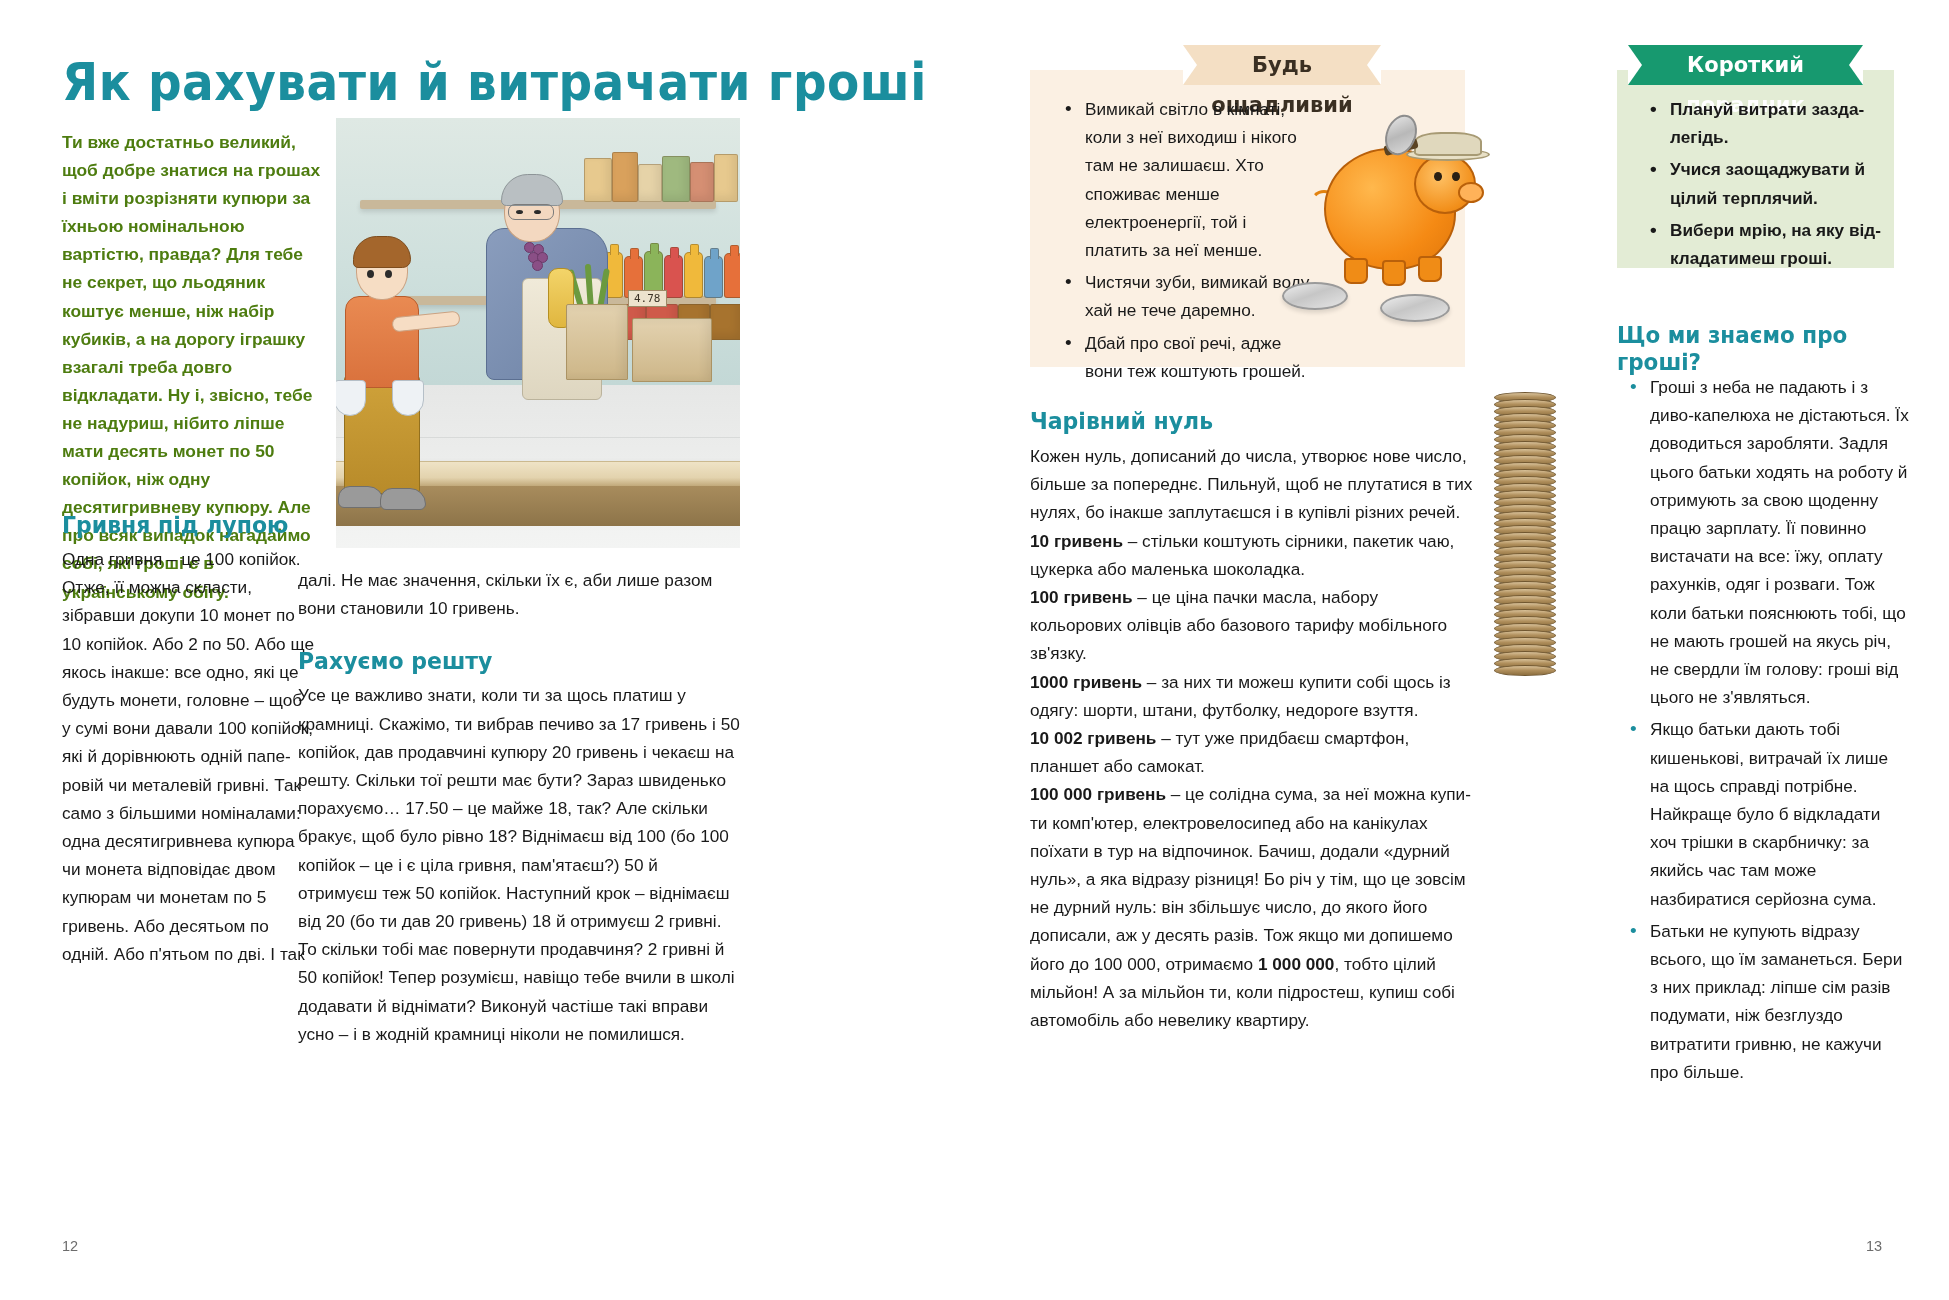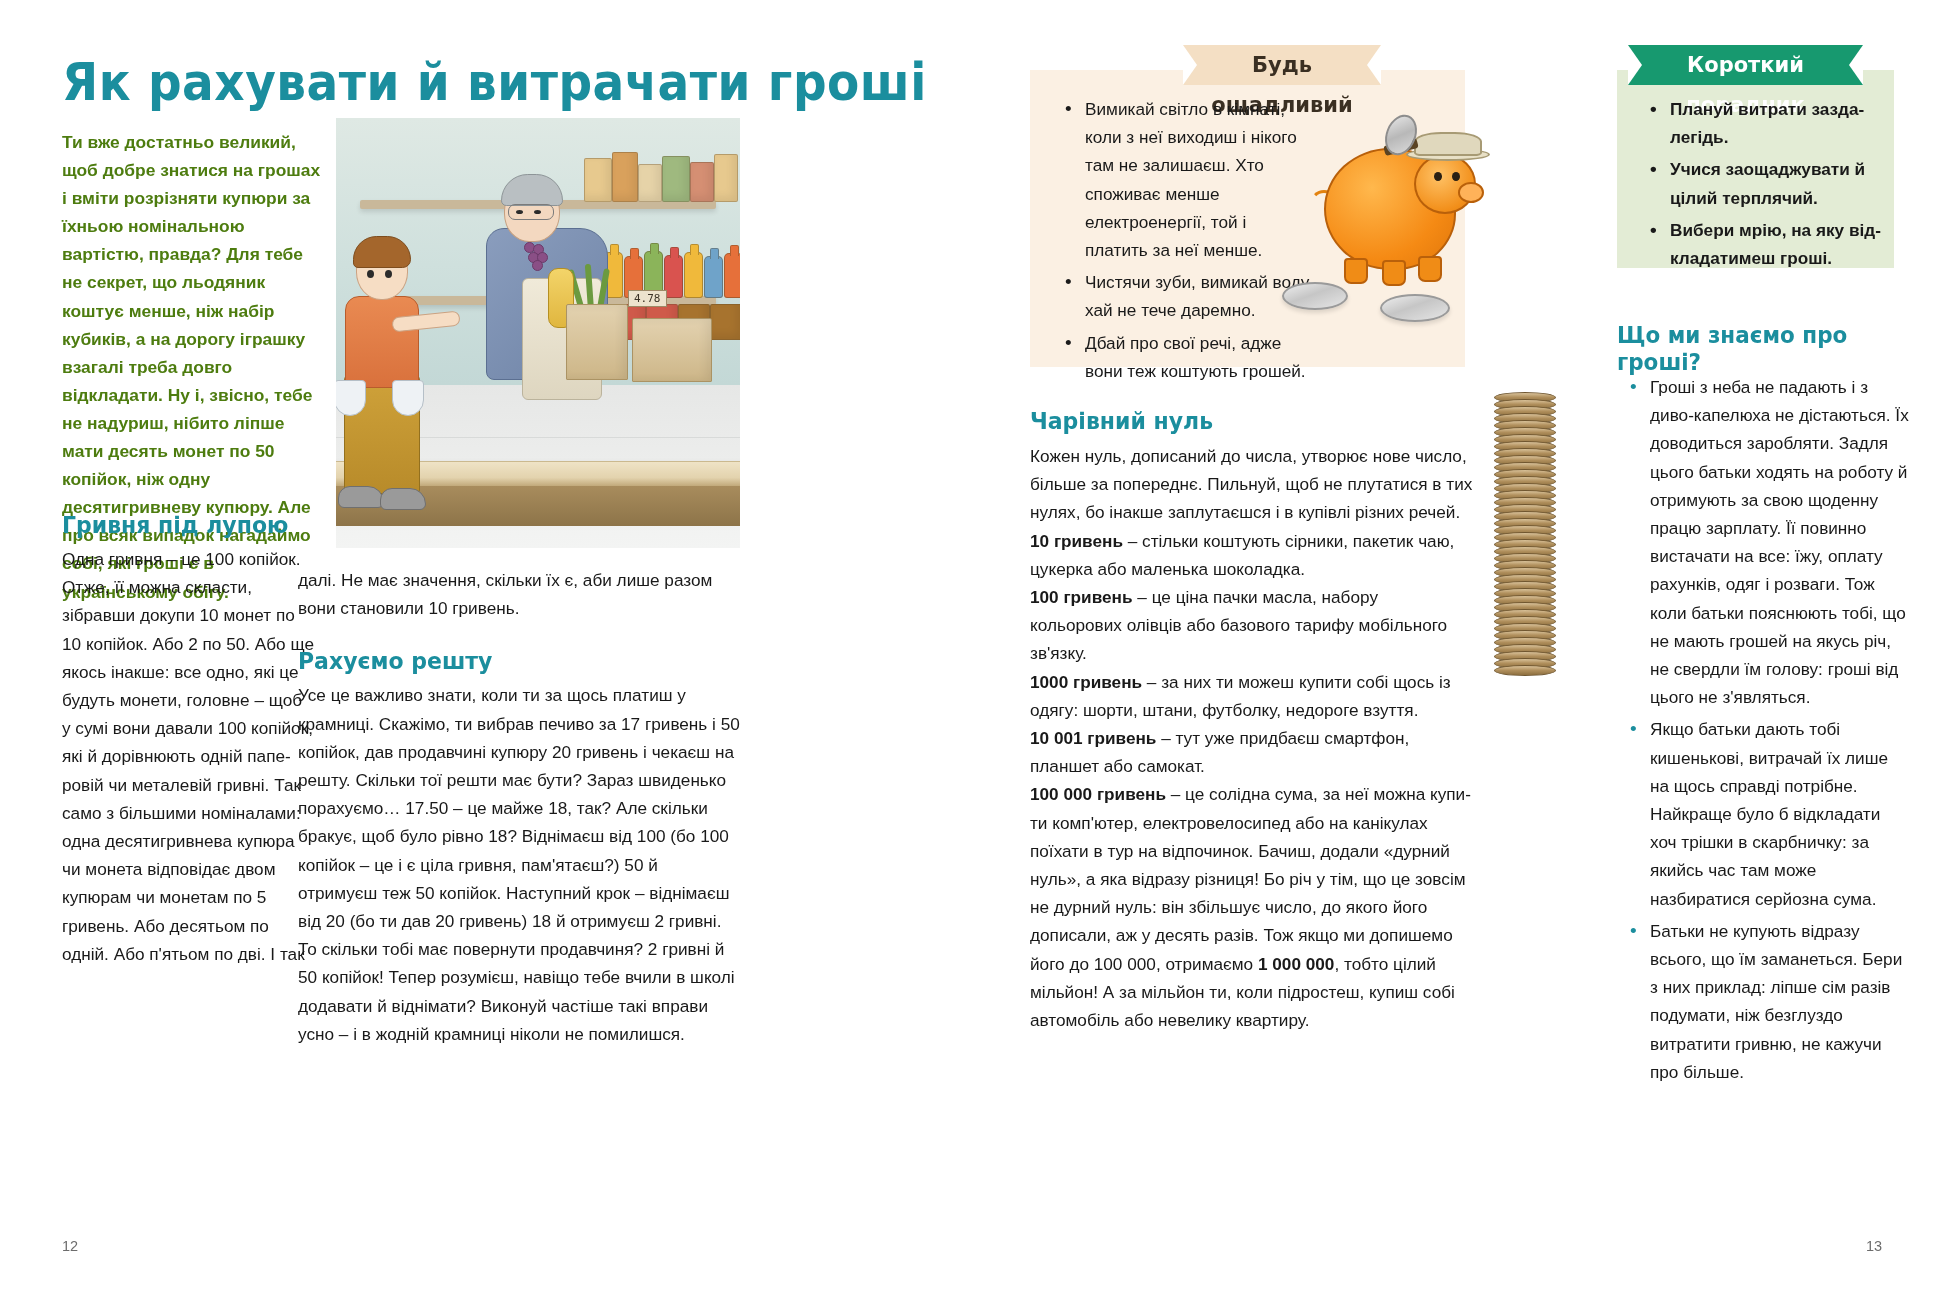--- a/index.html
+++ b/index.html
@@ -450,21 +450,21 @@
     <p class="body-txt" style="margin:0;">
       <b>10 гривень</b><span> – стільки коштують сірники, пакетик чаю, цукерка або маленька шоколадка.</span>
     </p>
     <p class="body-txt" style="margin:0;">
       <b>100 гривень</b><span> – це ціна пачки масла, набору кольорових олівців або базового тарифу мобільного зв'язку.</span>
     </p>
     <p class="body-txt" style="margin:0;">
       <b>1000 гривень</b><span> – за них ти можеш купити собі щось із одягу: шорти, штани, футболку, недороге взуття.</span>
     </p>
     <p class="body-txt" style="margin:0;">
-      <b>10 001 гривень</b><span> – тут уже придбаєш смартфон, планшет або самокат.</span>
+      <b>10 002 гривень</b><span> – тут уже придбаєш смартфон, планшет або самокат.</span>
     </p>
     <p class="body-txt" style="margin:0;">
       <b>100 000 гривень</b><span> – це солідна сума, за неї можна купи­ти комп'ютер, електровелосипед або на канікулах поїхати в тур на відпочинок. Бачиш, додали «дурний нуль», а яка відразу різниця! Бо річ у тім, що це зовсім не дурний нуль: він збільшує число, до якого його допи­сали, аж у десять разів. Тож якщо ми допишемо його до 100 000, отримаємо </span><b>1 000 000</b><span>, тобто цілий мільйон! А за мільйон ти, коли підростеш, купиш собі автомобіль або невелику квартиру.</span>
     </p>
   </div>
 
   <div class="stack">
     <div class="c" style="top:0px;"></div>
     <div class="c" style="top:7px;"></div>
     <div class="c" style="top:14px;"></div>

